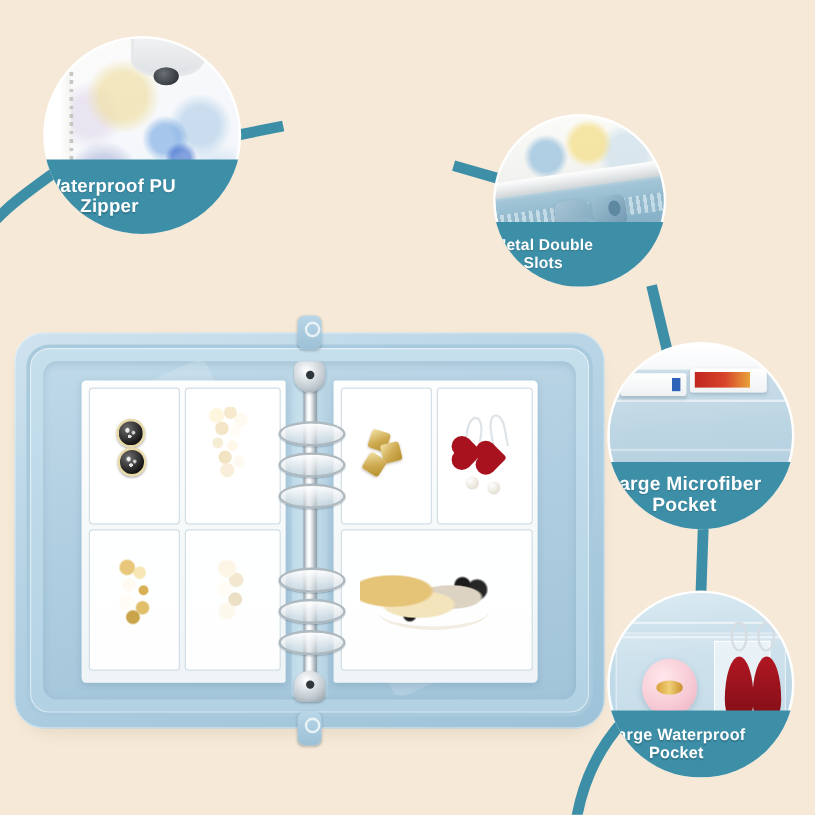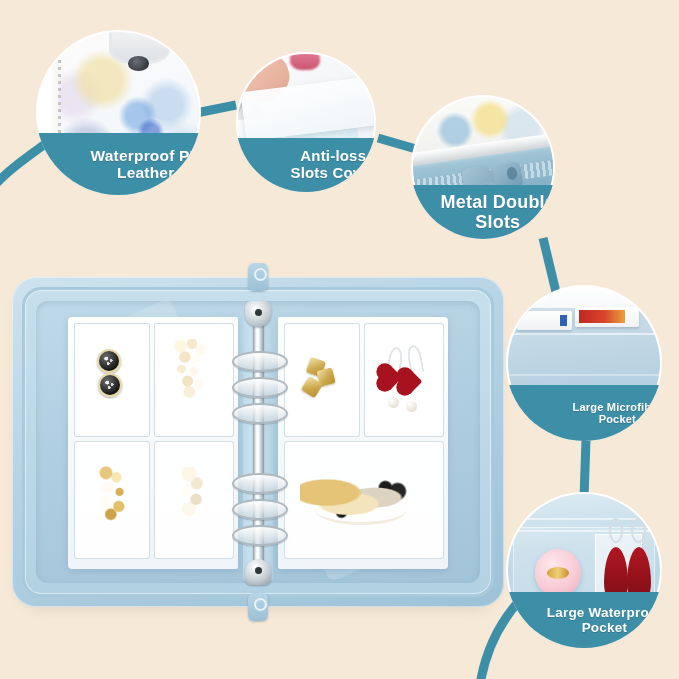--- a/index.html
+++ b/index.html
@@ -23,36 +23,36 @@
   .bubble .ring{
     position:absolute;inset:0;border-radius:50%;
     border:2px dotted #6f8fa0;
     box-sizing:border-box;z-index:6;pointer-events:none;
   }
   .bubble .photo{position:absolute;inset:2px;border-radius:50%;overflow:hidden;z-index:2;}
   .bubble .banner{
     position:absolute;left:0;right:0;bottom:0;
     background:#3d8fa8;
     color:#ffffff;
-    display:flex;align-items:center;justify-content:flex-end;
+    display:flex;align-items:center;justify-content:flex-start;
     text-align:center;font-weight:bold;line-height:1.12;
     letter-spacing:.2px;
     z-index:5;
     text-shadow:0 1px 1px rgba(0,0,0,.18);
   }
 
   
   #b1{left:36px;top:30px;width:165px;height:165px;}
   #b1 .banner{height:62px;font-size:15.5px;border-radius:0 0 82px 82px;}
   #b2{left:236px;top:52px;width:140px;height:140px;}
   #b2 .banner{height:54px;font-size:15px;border-radius:0 0 70px 70px;}
   #b3{left:411px;top:95px;width:144px;height:144px;}
-  #b3 .banner{height:54px;font-size:18px;border-radius:0 0 72px 72px;}
+  #b3 .banner{height:54px;font-size:13px;border-radius:0 0 72px 72px;}
   #b4{left:506px;top:285px;width:156px;height:156px;}
-  #b4 .banner{height:56px;font-size:11px;border-radius:0 0 78px 78px;margin-top:43px;}
+  #b4 .banner{height:56px;font-size:16px;border-radius:0 0 78px 78px;margin-top:43px;}
   #b5{left:506px;top:492px;width:156px;height:156px;}
   #b5 .banner{height:56px;font-size:13.5px;border-radius:0 0 78px 78px;}
 
   
   .ph{position:absolute;inset:0;}
 
   
   .pu-base{position:absolute;inset:0;background:
      radial-gradient(circle at 70% 62%, rgba(40,90,200,.55) 0 5%, transparent 9%),
      radial-gradient(circle at 62% 52%, rgba(90,150,220,.5) 0 9%, transparent 15%),
@@ -396,47 +396,26 @@
         <div class="pu-base"></div>
           <div class="pu-strip"></div>
           <div class="pu-dots"></div>
         <div class="pu-clip"></div>
           <div class="pu-knob"></div>
       </div>
     </div>
     <div class="banner">
       <span>
         <span>Waterproof PU</span><br>
-        <span>Leather</span>
+        <span>Zipper</span>
       </span>
     </div>
     <div class="ring"></div>
   </div>
 
-  <div class="bubble" id="b2">
-    <div class="photo">
-      <div class="ph">
-        <div class="al-bg"></div>
-          <div class="al-pink"></div>
-          <div class="al-hand"></div>
-        <div class="al-ring"></div>
-          <div class="al-cord"></div>
-          <div class="al-beads"></div>
-        <div class="al-sheet2"></div>
-          <div class="al-sheet"></div>
-      </div>
-    </div>
-    <div class="banner">
-      <span>
-        <span>Anti-loss</span><br>
-        <span>Slots Cover</span>
-      </span>
-    </div>
-    <div class="ring"></div>
-  </div>
 
   <div class="bubble" id="b3">
     <div class="photo">
       <div class="ph">
         <div class="mz-top"></div>
           <div class="mz-bot"></div>
           <div class="mz-tape"></div>
         <div class="mz-teeth"></div>
           <div class="mz-pipe"></div>
         <div class="mz-slider"></div>

